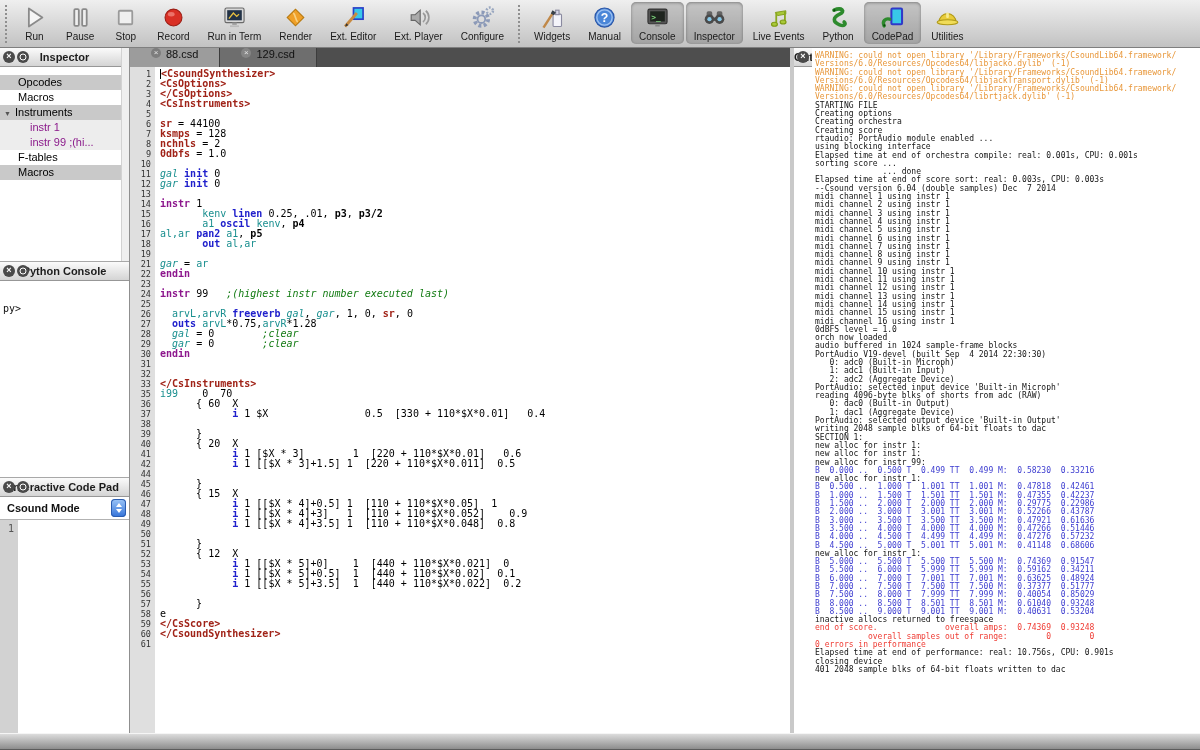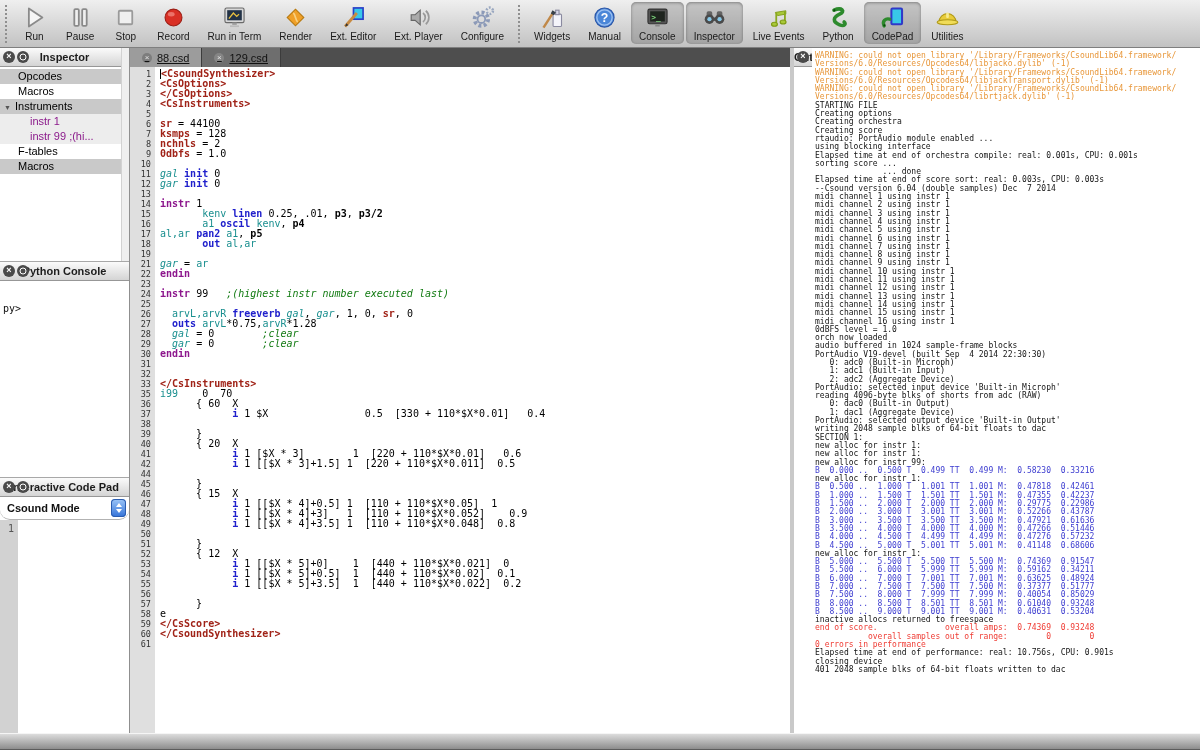--- a/index.html
+++ b/index.html
@@ -27,45 +27,45 @@
   .phead{position:relative;height:18px;flex:0 0 18px;background:linear-gradient(#fbfbfb,#d4d4d4);
     border-bottom:1px solid #979797;text-align:center;font-weight:bold;font-size:11px;line-height:18px;color:#1c1c1c;
     white-space:nowrap;overflow:hidden;}
   .pbtns{position:absolute;left:3px;top:3px;display:flex;gap:2px;z-index:2;}
   .pbtn{position:relative;width:12px;height:12px;border-radius:50%;background:#4a4a4a;color:#fff;
     font-size:9px;line-height:11px;text-align:center;font-weight:bold;}
   .pbtn.close::before{content:"×";}
   .pbtn.float::after{content:"";position:absolute;width:5px;height:5px;border:1.5px solid #fff;border-radius:50%;
     left:50%;top:50%;transform:translate(-50%,-50%);}
 
-  .tree{flex:1;position:relative;font-size:11px;overflow:hidden;background:#fff;padding-top:2px;}
+  .tree{flex:1;position:relative;font-size:11px;overflow:hidden;background:#fff;padding-top:8px;}
   .trow{height:15px;line-height:15px;white-space:nowrap;overflow:hidden;}
   .trow.shade{background:#c9c9c9;}
   .trow.light{background:#ededed;}
   .tri{display:inline-block;width:11px;margin-left:4px;font-size:7px;color:#555;}
   .instr{color:#8b1a8b;}
   .scrolltrack{position:absolute;right:0;top:0;bottom:0;width:7px;background:#efefef;border-left:1px solid #d2d2d2;}
 
   .py-body{flex:1;font-family:"DejaVu Sans Mono",monospace;font-size:10px;padding:22px 3px;background:#fff;color:#111;}
 
   .combo{height:22px;flex:0 0 22px;display:flex;align-items:center;justify-content:space-between;
-    padding:0 3px 0 7px;border-bottom:1px solid #b2b2b2;font-size:11px;font-weight:bold;color:#111;background:#fff;border-radius:10px;}
+    padding:0 3px 0 7px;border-bottom:1px solid #b2b2b2;font-size:11px;font-weight:bold;color:#111;background:#fff;}
   .stepper{width:15px;height:18px;border-radius:4px;background:linear-gradient(#9cc6f8,#3372d8);
     display:flex;flex-direction:column;align-items:center;justify-content:center;gap:2px;box-shadow:inset 0 0 0 1px #2a5cb0;}
   .st-up{width:0;height:0;border-left:3px solid transparent;border-right:3px solid transparent;border-bottom:4px solid #fff;}
   .st-dn{width:0;height:0;border-left:3px solid transparent;border-right:3px solid transparent;border-top:4px solid #fff;}
   .pad-body{flex:1;background:linear-gradient(90deg,#d2d2d2 18px,#fff 18px);
     font-family:"DejaVu Sans Mono",monospace;font-size:10px;color:#555;}
   .pad-ln{display:inline-block;width:14px;text-align:right;padding-top:3px;}
 
   
   .editor{width:661px;flex:0 0 661px;display:flex;flex-direction:column;background:#fff;border-left:1px solid #8f8f8f;box-sizing:border-box;}
   .tabbar{height:19px;flex:0 0 19px;background:#4e4e4e;display:flex;align-items:stretch;}
-  .tab{display:flex;align-items:center;gap:5px;padding:0 12px;font-size:11px;color:#111;
-    background:#6e6e6e;border-right:1px solid #3c3c3c;text-decoration:underline;}
+  .tab{display:flex;gap:5px;padding:0 21px;font-size:11px;color:#111;
+    background:#6e6e6e;border-right:1px solid #3c3c3c;}
   .tab.active{background:#9c9c9c;}
   .tclose{width:10px;height:10px;border-radius:50%;background:#858585;color:#e4e4e4;font-size:8px;line-height:9px;text-align:center;}
   .tab.active .tclose{background:#7d7d7d;}
   .tclose::before{content:"×";}
 
   .code-scroll{flex:1;background:linear-gradient(90deg,#dfdfdf 25px,#fff 25px);padding-top:2px;overflow:hidden;}
   .cl{display:flex;height:10px;font-family:"DejaVu Sans Mono",monospace;font-size:10px;line-height:10px;white-space:pre;}
   .ln{flex:0 0 21px;text-align:right;padding-right:4px;color:#333;font-size:8.5px;line-height:10px;}
   .ct{padding-left:5px;}
   .sg-h{color:#a02318;font-weight:bold;}

